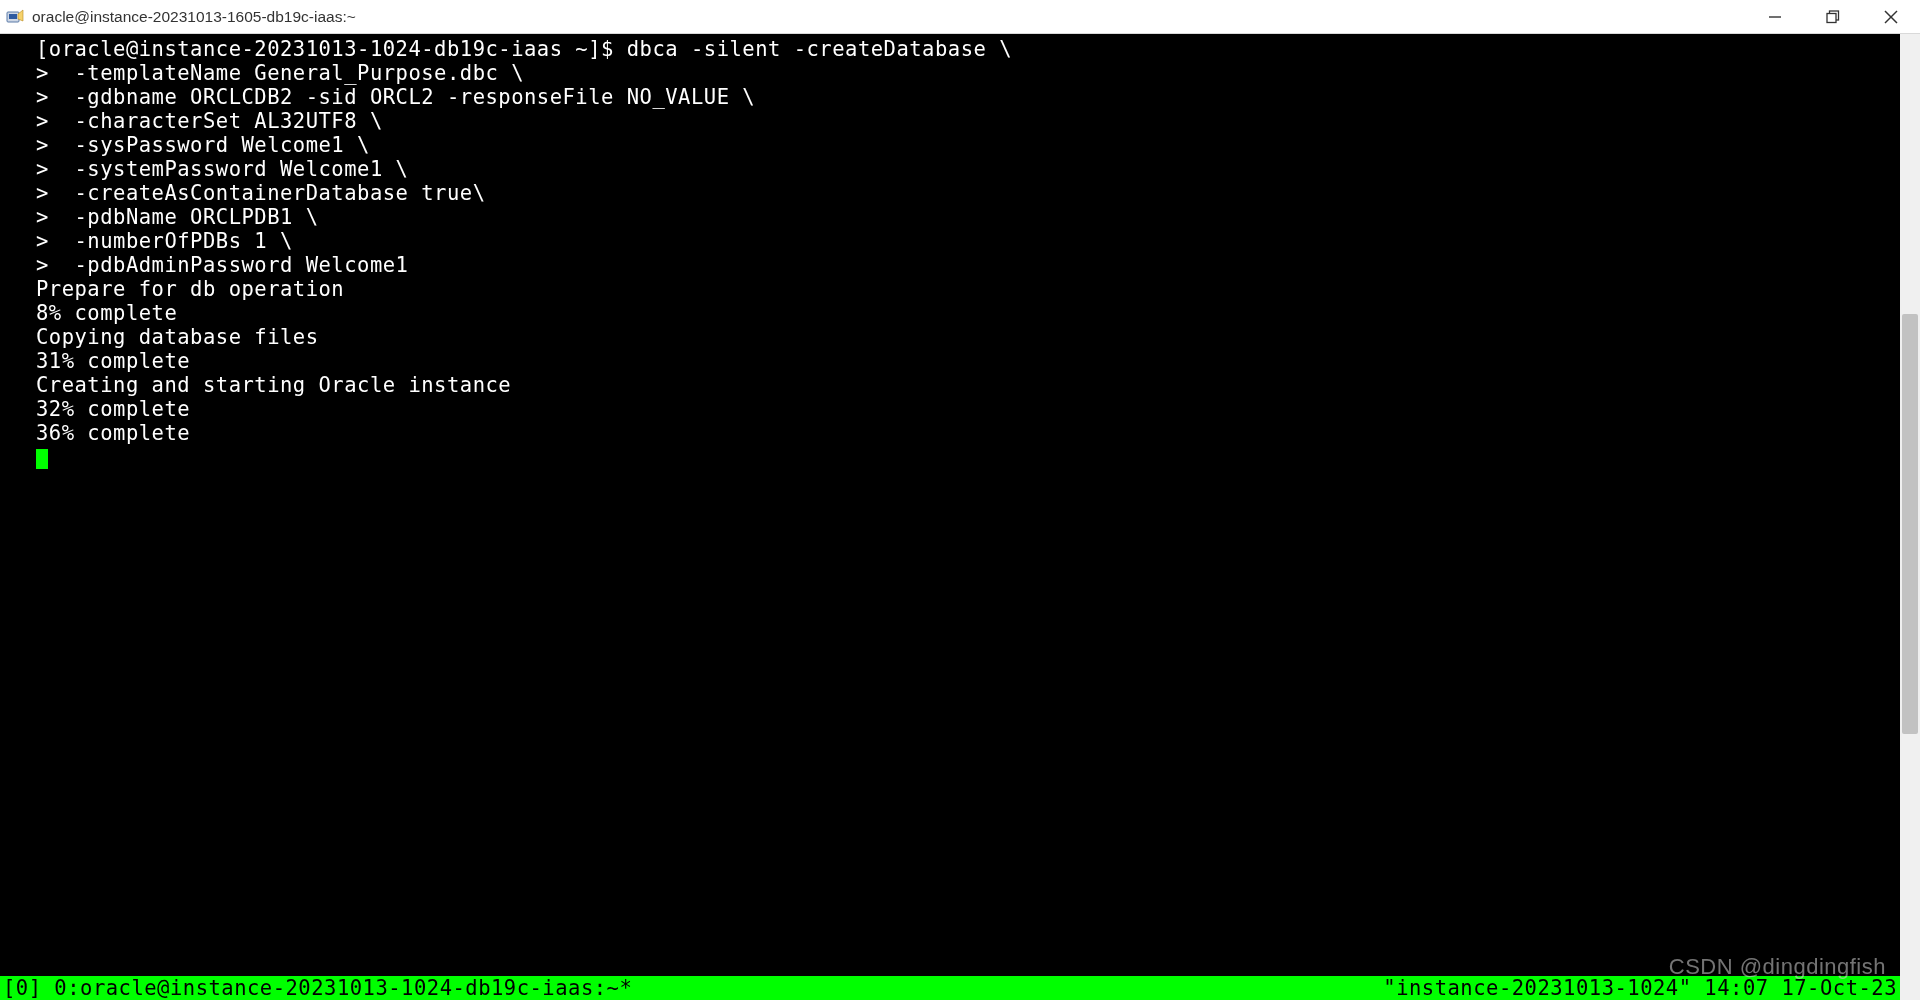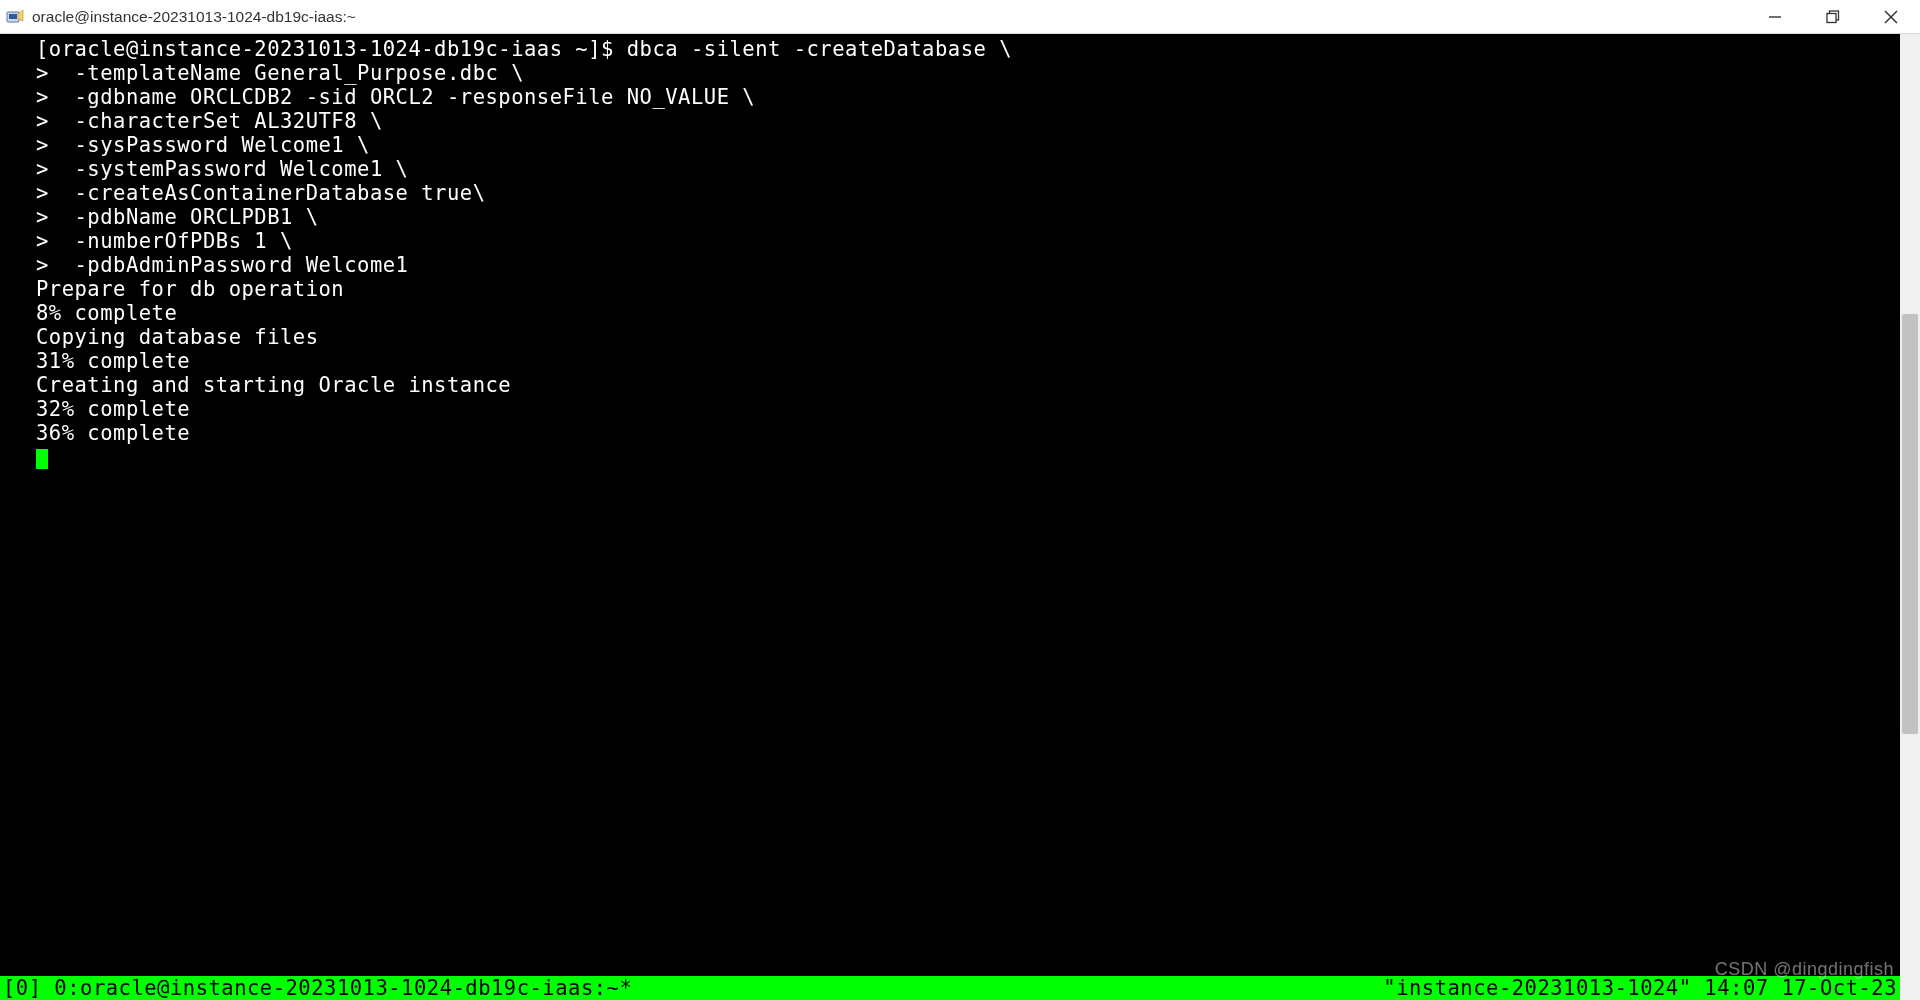--- a/index.html
+++ b/index.html
@@ -97,25 +97,25 @@
     display: flex;
     justify-content: space-between;
     overflow: hidden;
   }
   .tmux-left  { padding-left: 3px; }
   .tmux-right { padding-right: 3px; }
 
   
   .watermark {
     position: absolute;
-    right: 6px;
+    right: 14px;
     bottom: 20px;
     color: rgba(210,210,210,0.55);
     font-family: Arial, sans-serif;
-    font-size: 18px;
+    font-size: 22px;
     letter-spacing: 0.5px;
     pointer-events: none;
     margin-top: 20px;
   }
 
   
   .scrollbar {
     position: absolute;
     top: 34px;
     right: 0;
@@ -137,21 +137,21 @@
 
 <div class="titlebar">
   <div class="titlebar-left">
     <span class="putty-icon">
       <svg viewBox="0 0 18 18">
         <rect x="1" y="4" width="12" height="10" rx="1" fill="#cfd8e6" stroke="#5a7aa8" stroke-width="1"></rect>
         <rect x="3" y="6" width="8" height="5" fill="#2e5aa0"></rect>
         <path d="M12 6 L17 2 L17 13 L12 11 Z" fill="#f6d26b" stroke="#b88a1e" stroke-width="0.6"></path>
       </svg>
     </span>
-    <span>oracle@instance-20231013-1024-db19c-iaas:~</span>
+    <span>oracle@instance-20231013-1605-db19c-iaas:~</span>
   </div>
   <div class="titlebar-btns">
     <div class="titlebar-btn">
       <svg viewBox="0 0 14 14">
           <line x1="1" y1="7" x2="13" y2="7" stroke="currentColor" stroke-width="1.4"></line>
         </svg>
     </div>
     <div class="titlebar-btn">
       <svg viewBox="0 0 14 14">
         <rect x="3.5" y="1" width="9" height="9" fill="none" stroke="currentColor" stroke-width="1.3"></rect>

